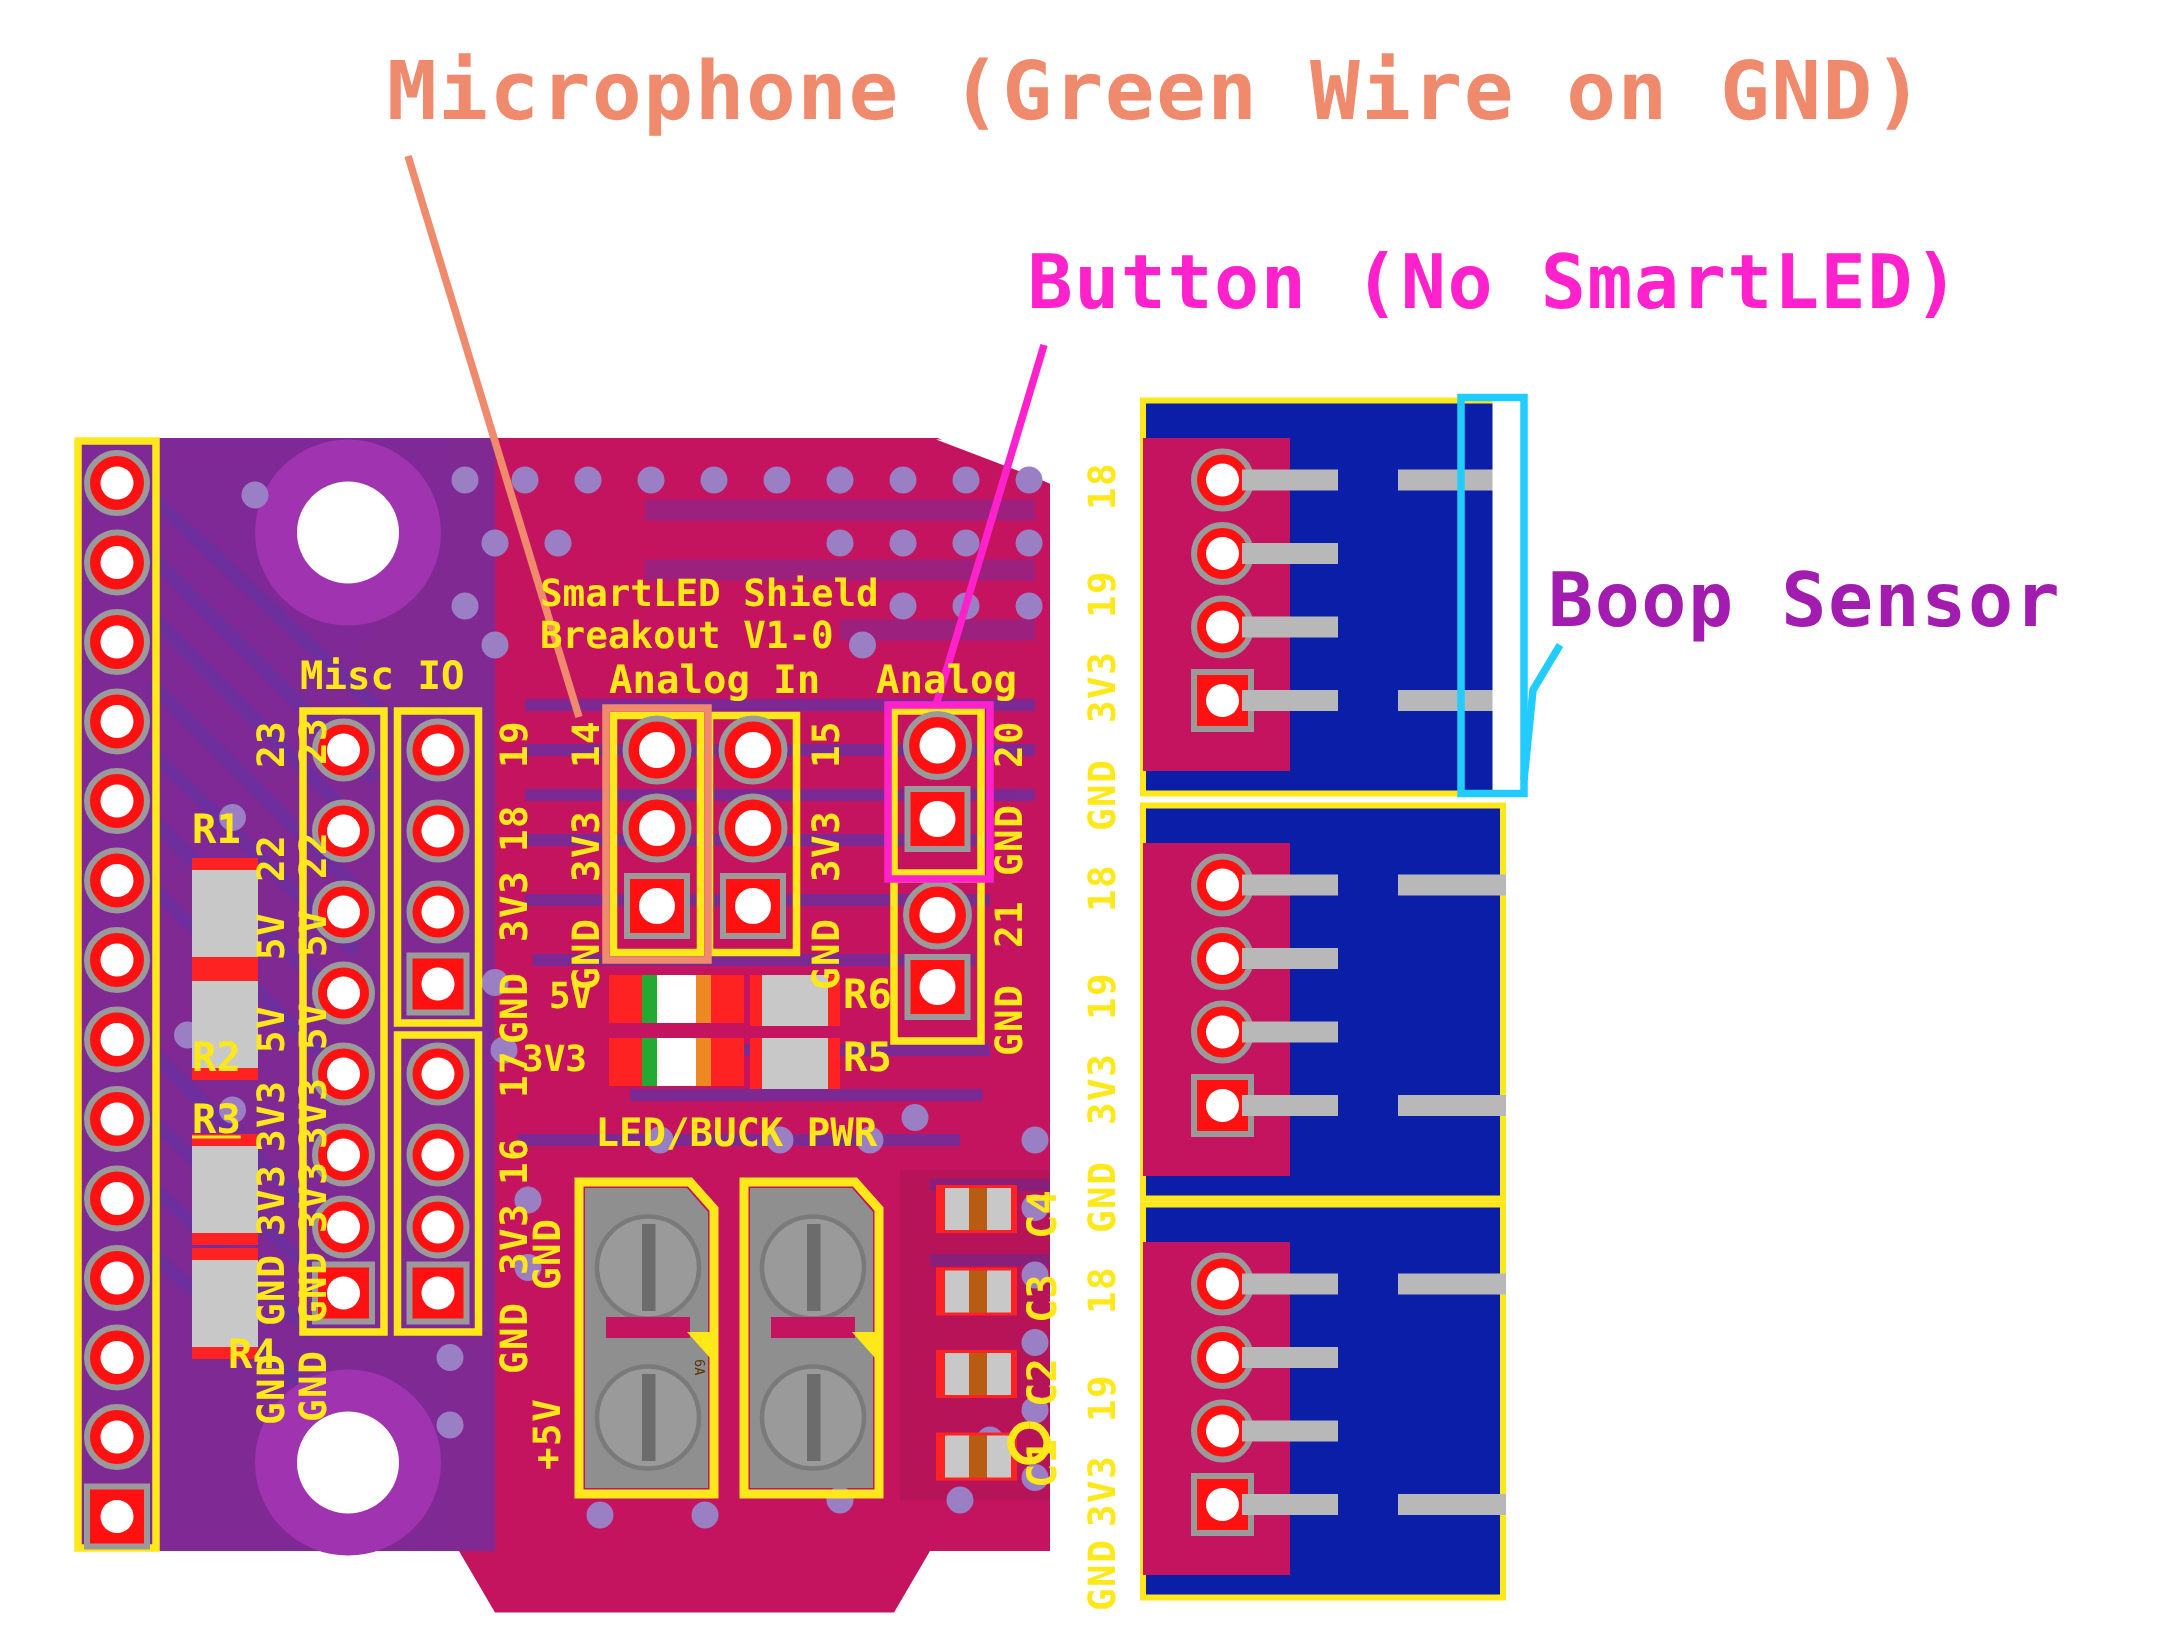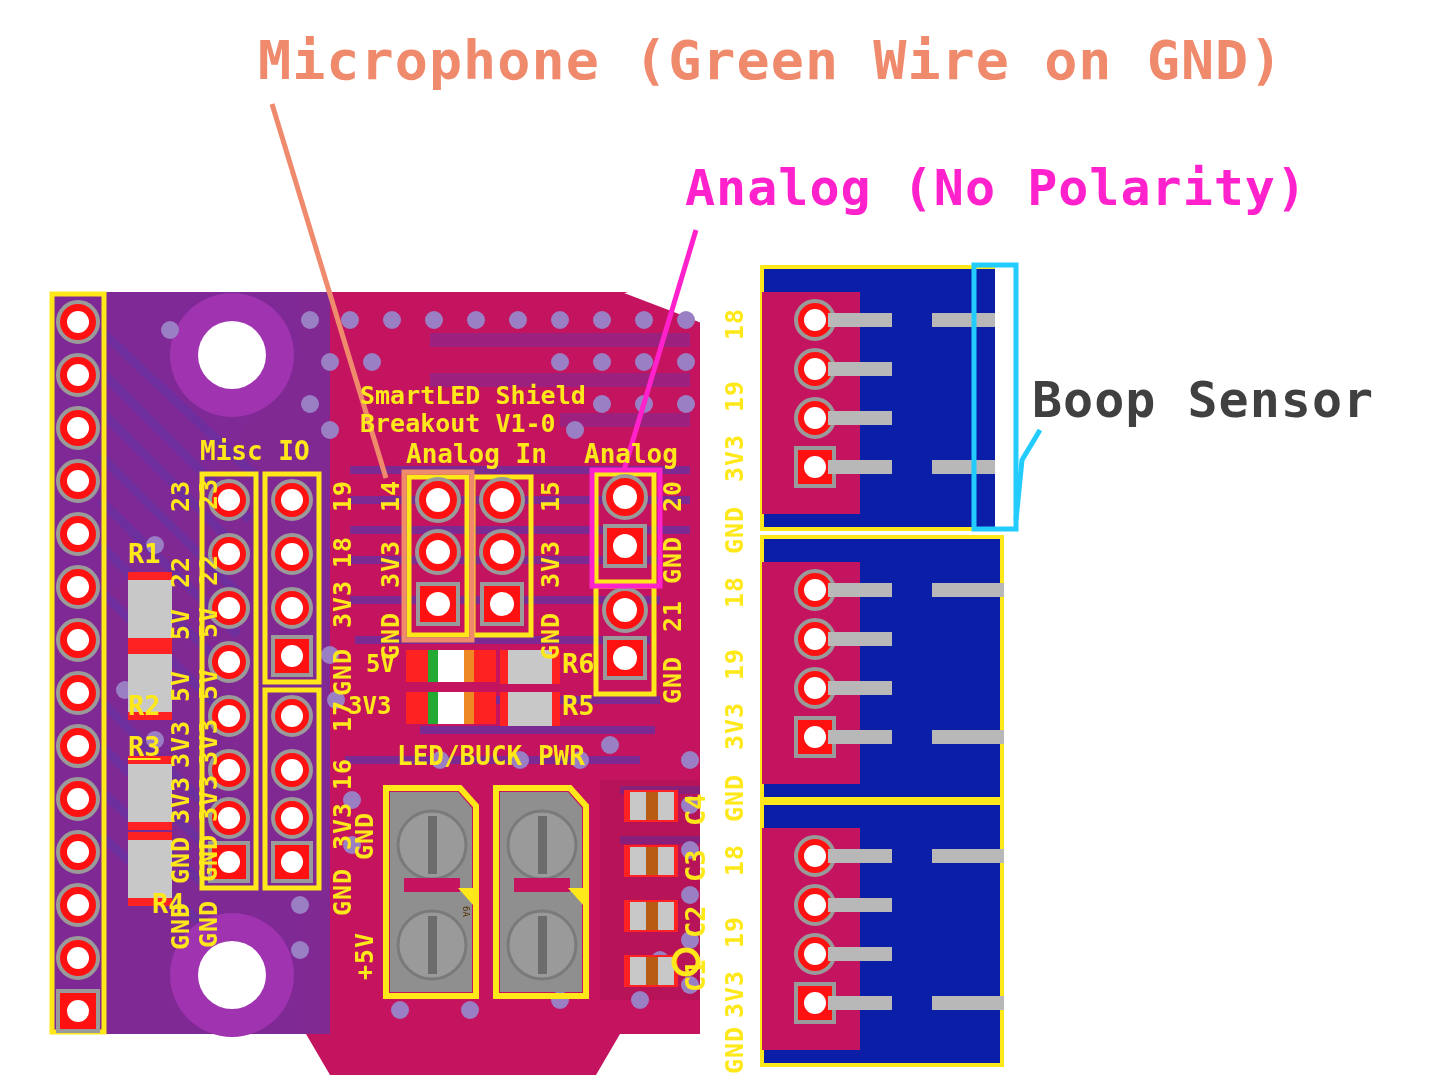--- a/index.html
+++ b/index.html
@@ -45,21 +45,21 @@
   #callout-button {
     left: 685px;
     top: 163px;
     font-size: 50px;
     color: #ff22cc;
   }
   #callout-boop {
     left: 1032px;
     top: 375px;
     font-size: 50px;
-    color: #404040;
+    color: #a21caf;
   }
   
   .silk {
     position: absolute;
     color: #ffe81a;
     font-family: "DejaVu Sans Mono", "Liberation Mono", monospace;
     font-weight: bold;
     white-space: nowrap;
     line-height: 1;
     pointer-events: none;
@@ -591,16 +591,16 @@
   <div class="silk vert pin-label" style="left:722px; top:680px;">19</div>
   <div class="silk vert pin-label" style="left:722px; top:750px;">3V3</div>
   <div class="silk vert pin-label" style="left:722px; top:822px;">GND</div>
 
   <div class="silk vert pin-label" style="left:722px; top:876px;">18</div>
   <div class="silk vert pin-label" style="left:722px; top:948px;">19</div>
   <div class="silk vert pin-label" style="left:722px; top:1018px;">3V3</div>
   <div class="silk vert pin-label" style="left:722px; top:1074px;">GND</div>
 
   <div class="callout" id="callout-mic">Microphone (Green Wire on GND)</div>
-  <div class="callout" id="callout-button">Analog (No Polarity)</div>
+  <div class="callout" id="callout-button">Button (No SmartLED)</div>
   <div class="callout" id="callout-boop">Boop Sensor</div>
 
 </div>
 
 </body></html>

